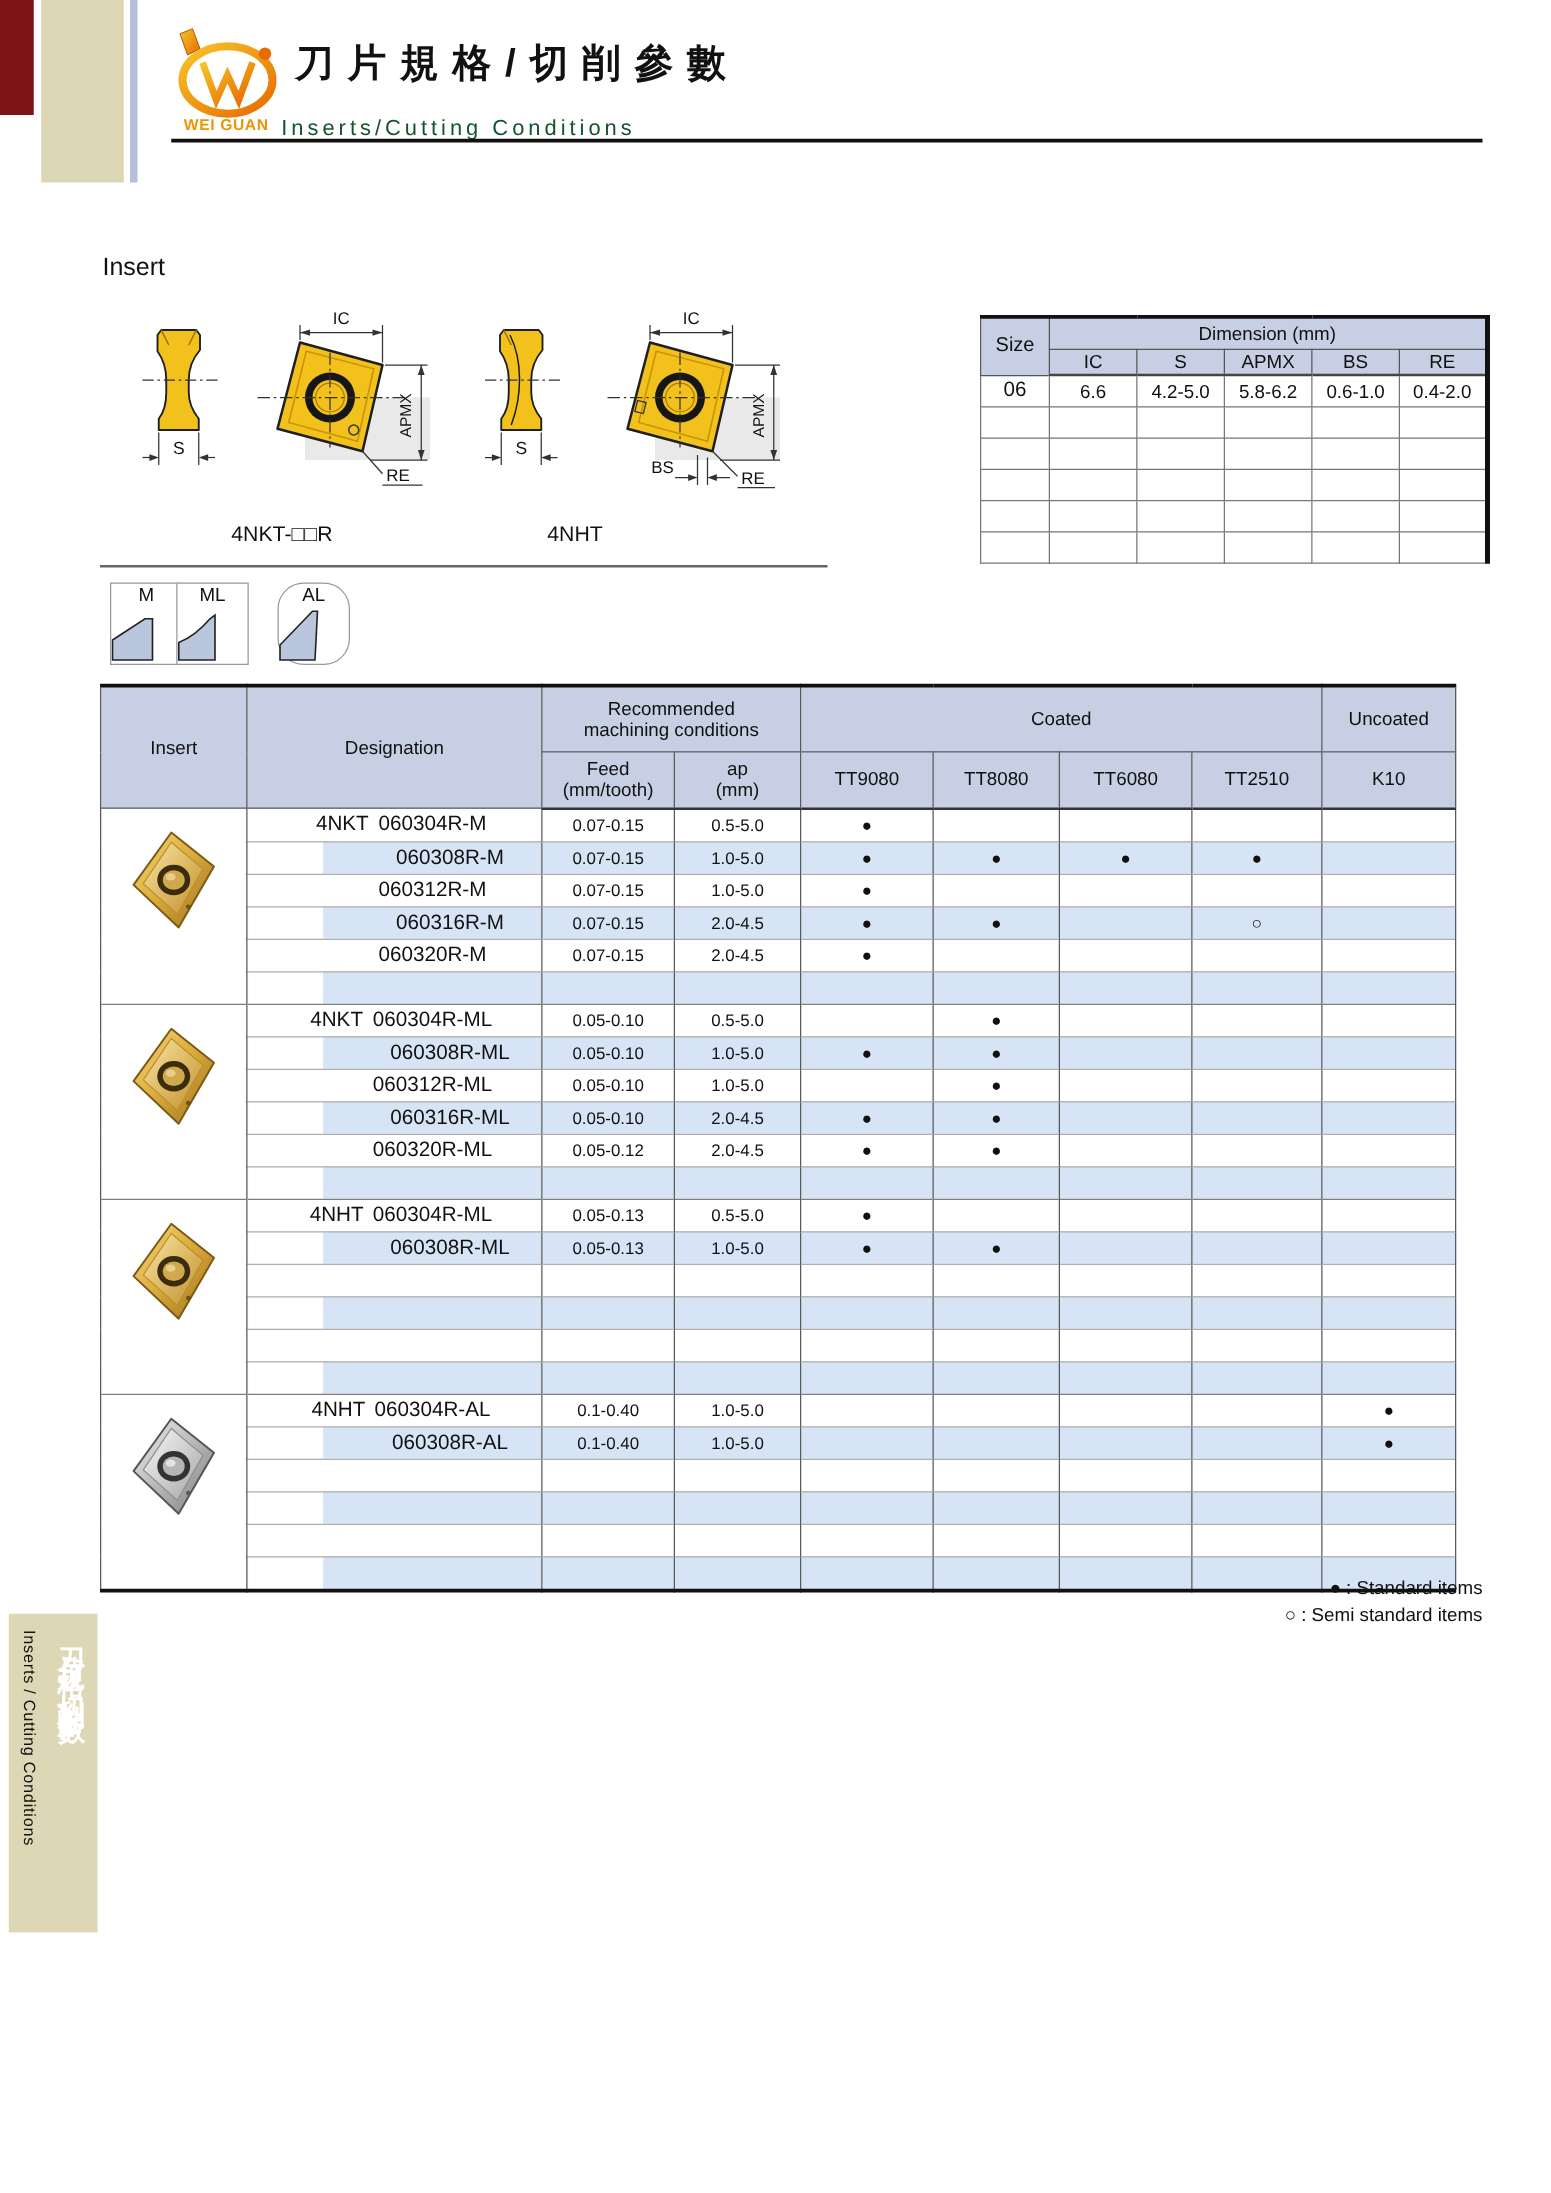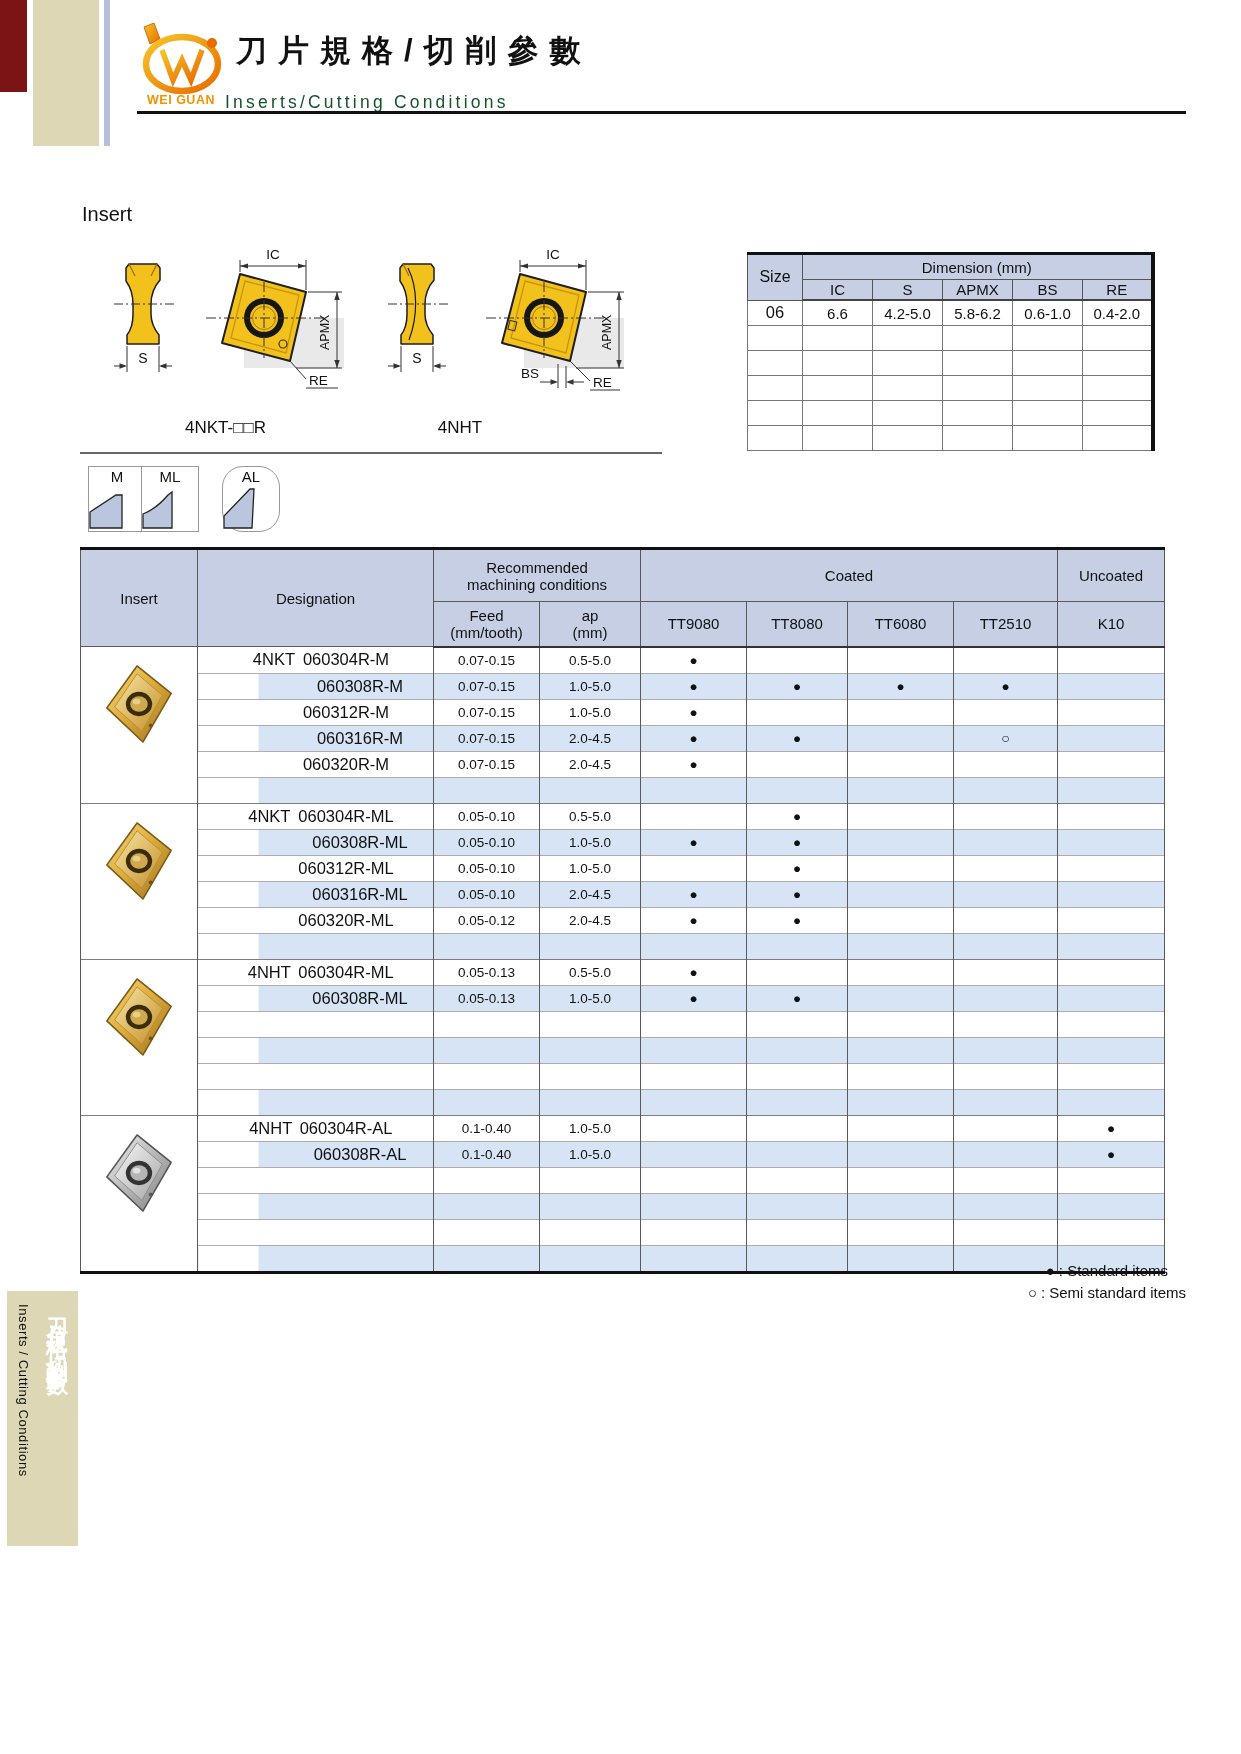--- a/index.html
+++ b/index.html
@@ -18,21 +18,21 @@
   
   .drw{position:absolute;}
   .caption{position:absolute;top:418px;font-size:17px;text-align:center;}
   .cap1{left:148px;width:155px;} .cap2{left:385px;width:150px;}
   .drw-divider{position:absolute;left:80px;top:452px;width:582px;height:1.5px;background:#666;}
   .cb-box{position:absolute;top:466px;width:58px;height:66px;background:#fff;border:1.5px solid #999;box-sizing:border-box;}
   .cb-box .cb-label{display:block;text-align:center;font-size:15px;margin-top:1px;}
   .cb-m{left:88px;} .cb-ml{left:141px;} .cb-al{left:222px;border-radius:21px;}
   
   table{border-collapse:collapse;table-layout:fixed;}
-  .dim-table{position:absolute;left:747px;top:252px;width:405px;
+  .dim-table{position:absolute;left:784px;top:252px;width:405px;
              border-top:3px solid #111;border-left:1.5px solid #444;border-right:4px solid #111;border-bottom:1.5px solid #444;}
   .dim-table th{background:#c6cfe3;font-weight:normal;font-size:15px;border:1px solid #555;}
   .dim-table .dim-size-h{font-size:16px;}
   .dim-table td{border:1px solid #777;text-align:center;font-size:15px;height:22px;}
   .dim-table thead tr:last-child th{border-bottom:2px solid #444;}
   .dim-table .dim-size{font-size:16.5px;}
   .dim-hr1{height:26px;} .dim-hr2{height:20px;}
   
   .main-table{position:absolute;left:80px;top:547px;width:1084px;
               border:1.5px solid #333;border-top:3px solid #111;border-bottom:3px solid #111;}
@@ -44,21 +44,21 @@
   .main-table tr.group-start td{border-top:1.8px solid #7d7d7d;}
   .main-table tr.alt td{background:#d6e4f5;}
   .main-table td.col-insert{background:#fff;vertical-align:top;text-align:center;}
   .main-table td.col-design{text-align:center;font-size:16.5px;}
   .main-table tr.alt td.col-design{background:linear-gradient(90deg,#fff 60px,#d6e4f5 60px);padding-left:28px;}
   .prefix{display:inline-block;width:60px;padding-left:4px;box-sizing:border-box;}
   .dname{padding-left:1px;}
   .col-mark{font-size:15px;} .col-mark.semi{font-size:14px;}
   .photo-wrap{display:inline-block;margin-top:16px;}
   
-  .legend{position:absolute;right:55px;top:1260px;text-align:center;font-size:15px;line-height:22px;}
+  .legend{position:absolute;right:55px;top:1260px;text-align:right;font-size:15px;line-height:22px;}
   .legend .sym{font-size:15px;padding-right:4px;}
   
   .side-block{position:absolute;left:7px;top:1291px;width:71px;height:255px;background:#ddd7b5;}
   .side-zh{position:absolute;right:6px;top:10px;writing-mode:vertical-rl;font-size:22px;font-weight:bold;
            color:#fff;letter-spacing:6px;white-space:nowrap;}
   .side-en{position:absolute;left:9px;top:13px;writing-mode:vertical-rl;font-size:13px;color:#111;
            letter-spacing:.6px;white-space:nowrap;}
   svg text{font-family:"Liberation Sans","DejaVu Sans",sans-serif;}
 </style>
 </head>

